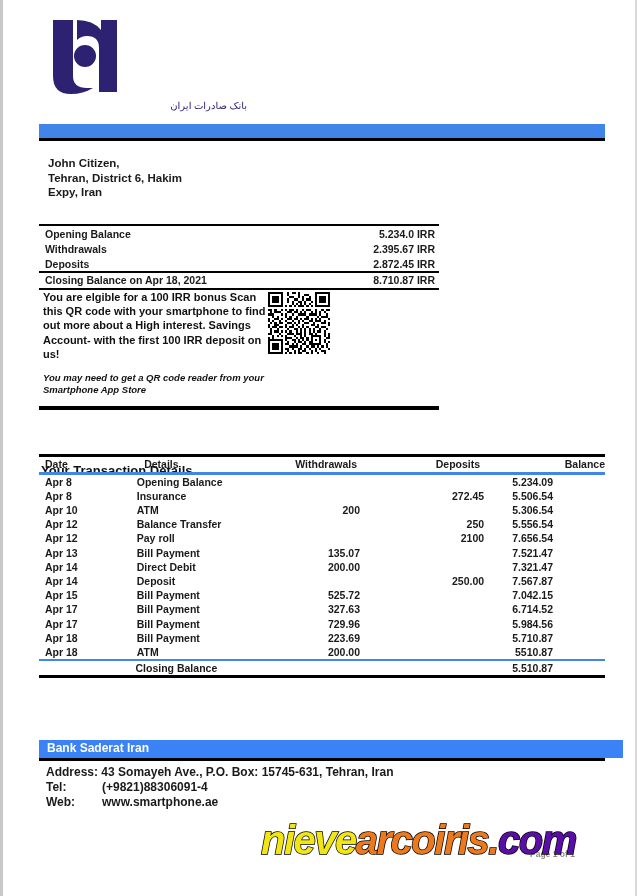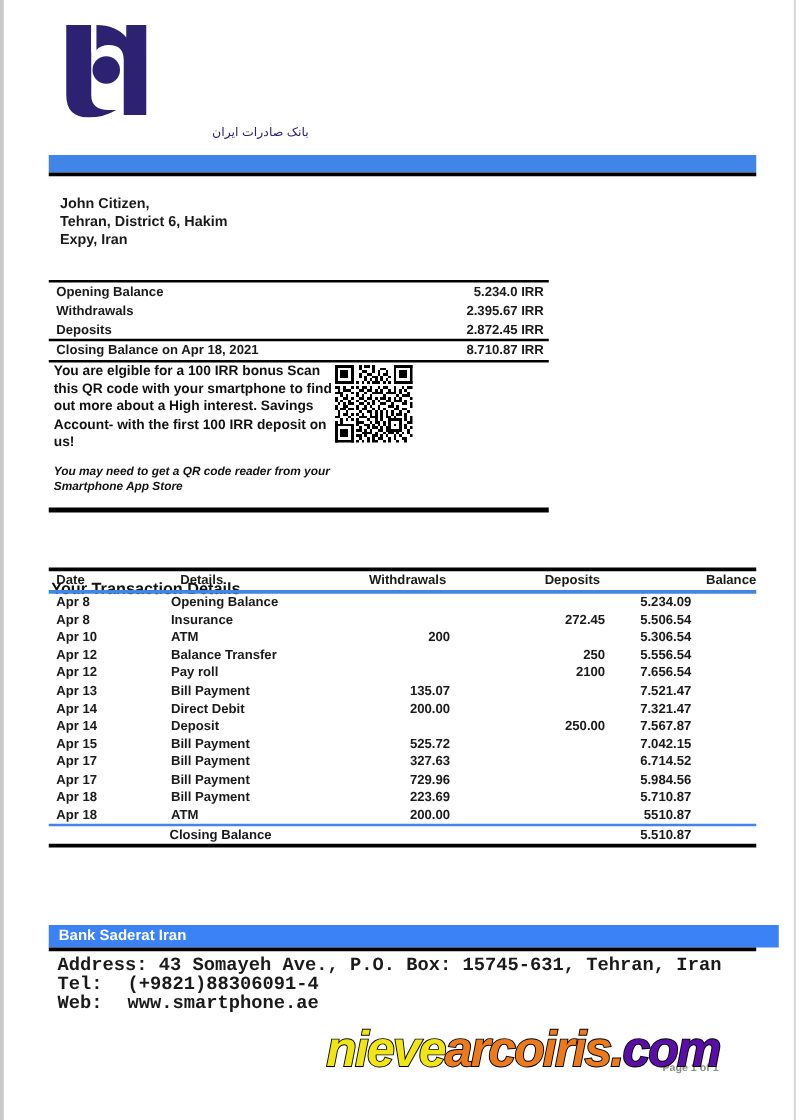--- a/index.html
+++ b/index.html
@@ -33,21 +33,21 @@
     top: 18px;
     width: 200px;
   }
   .logo-mark {
     width: 72px;
     height: 76px;
     display: block;
   }
   .logo-farsi {
     margin-top: 6px;
-    font-family: Liberation Sans, sans-serif;
+    font-family: Liberation Serif, serif;
     font-size: 10px;
     color: #2d2171;
     direction: rtl;
     letter-spacing: 0px;
     white-space: nowrap;
     transform: scaleY(0.95);
   }
 
   
   .top-band {
@@ -231,25 +231,24 @@
     left: 36px;
     top: 758px;
     width: 566px;
     height: 3px;
     background: #000;
   }
   .foot-lines {
     position: absolute;
     left: 43px;
     top: 765px;
-    font-size: 15px;
+    font-size: 12px;
     line-height: 15px;
     font-weight: 600;
     color: #1a1a1a;
-    font-family: Liberation Mono, monospace;
   }
   .foot-line { display: flex; }
   .foot-key { width: 56px; }
 
   
   .watermark {
     position: absolute;
     left: 258px;
     top: 818px;
     font-size: 40px;

